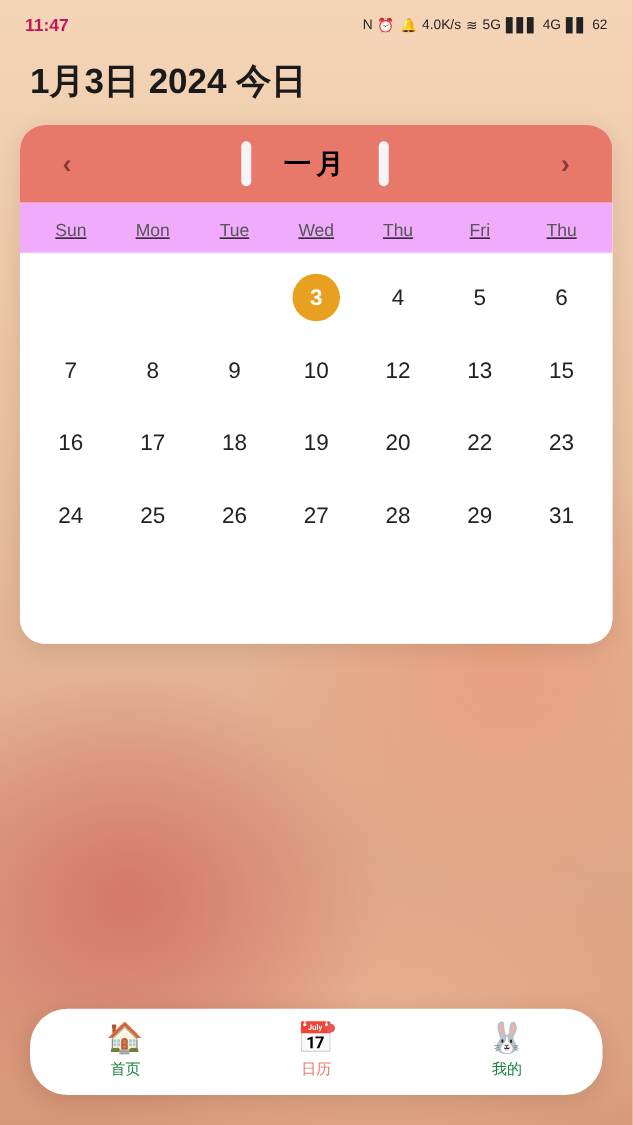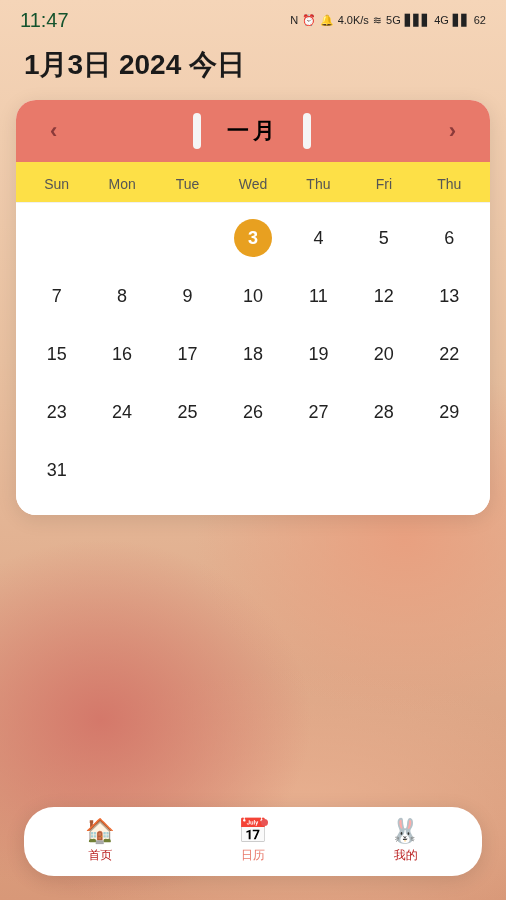--- a/index.html
+++ b/index.html
@@ -38,23 +38,23 @@
     
     .status-bar {
       display: flex;
       justify-content: space-between;
       align-items: center;
       padding: 10px 20px 6px;
       height: 36px;
     }
 
     .status-time {
-      font-size: 20px;
-      font-weight: 400;
-      color: #14532d;
+      font-size: 14px;
+      font-weight: 700;
+      color: #be185d;
     }
 
     .status-icons {
       display: flex;
       align-items: center;
       gap: 4px;
       font-size: 11px;
       color: #222;
     }
 
@@ -112,23 +112,24 @@
       font-size: 22px;
       font-weight: 600;
       color: #000000;
       letter-spacing: 4px;
     }
 
     
     .weekdays {
       display: grid;
       grid-template-columns: repeat(7, 1fr);
-      background: #fde047;
+      background: #f0abfc;
       padding: 10px 8px 6px;
       border-bottom: 1px solid #f0f0f0;
+      text-decoration: underline;
     }
 
     .weekday {
       text-align: center;
       font-size: 14px;
       color: #555;
       font-weight: 500;
       padding: 4px 0;
     }
 
@@ -201,21 +202,21 @@
       min-width: 70px;
     }
 
     .nav-icon {
       font-size: 24px;
       line-height: 1;
     }
 
     .nav-label {
       font-size: 12px;
-      color: #b91c1c;
+      color: #15803d;
     }
 
     .nav-item.active .nav-label {
       color: #e8796a;
     }
     .nav-item.active .nav-icon {
       color: #e8796a;
     }
 
     
@@ -307,23 +308,20 @@
         <div class="cal-day">
           <span class="day-num">8</span>
         </div>
         <div class="cal-day">
           <span class="day-num">9</span>
         </div>
         <div class="cal-day">
           <span class="day-num">10</span>
         </div>
         <div class="cal-day">
-          <span class="day-num">11</span>
-        </div>
-        <div class="cal-day">
           <span class="day-num">12</span>
         </div>
         <div class="cal-day">
           <span class="day-num">13</span>
         </div>
         <div class="cal-day">
           <span class="day-num">15</span>
         </div>
         <div class="cal-day">
           <span class="day-num">16</span>

